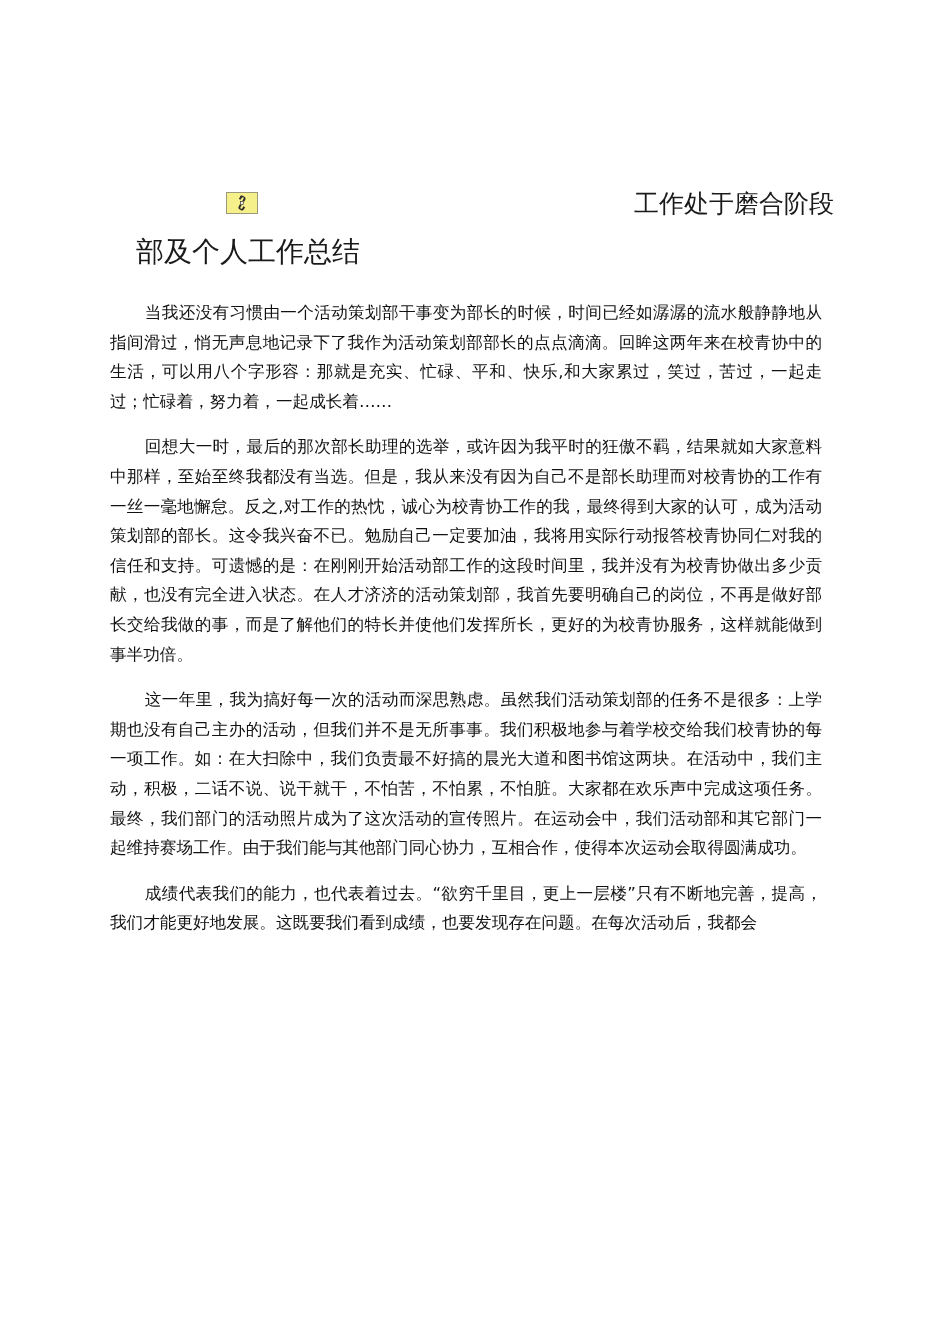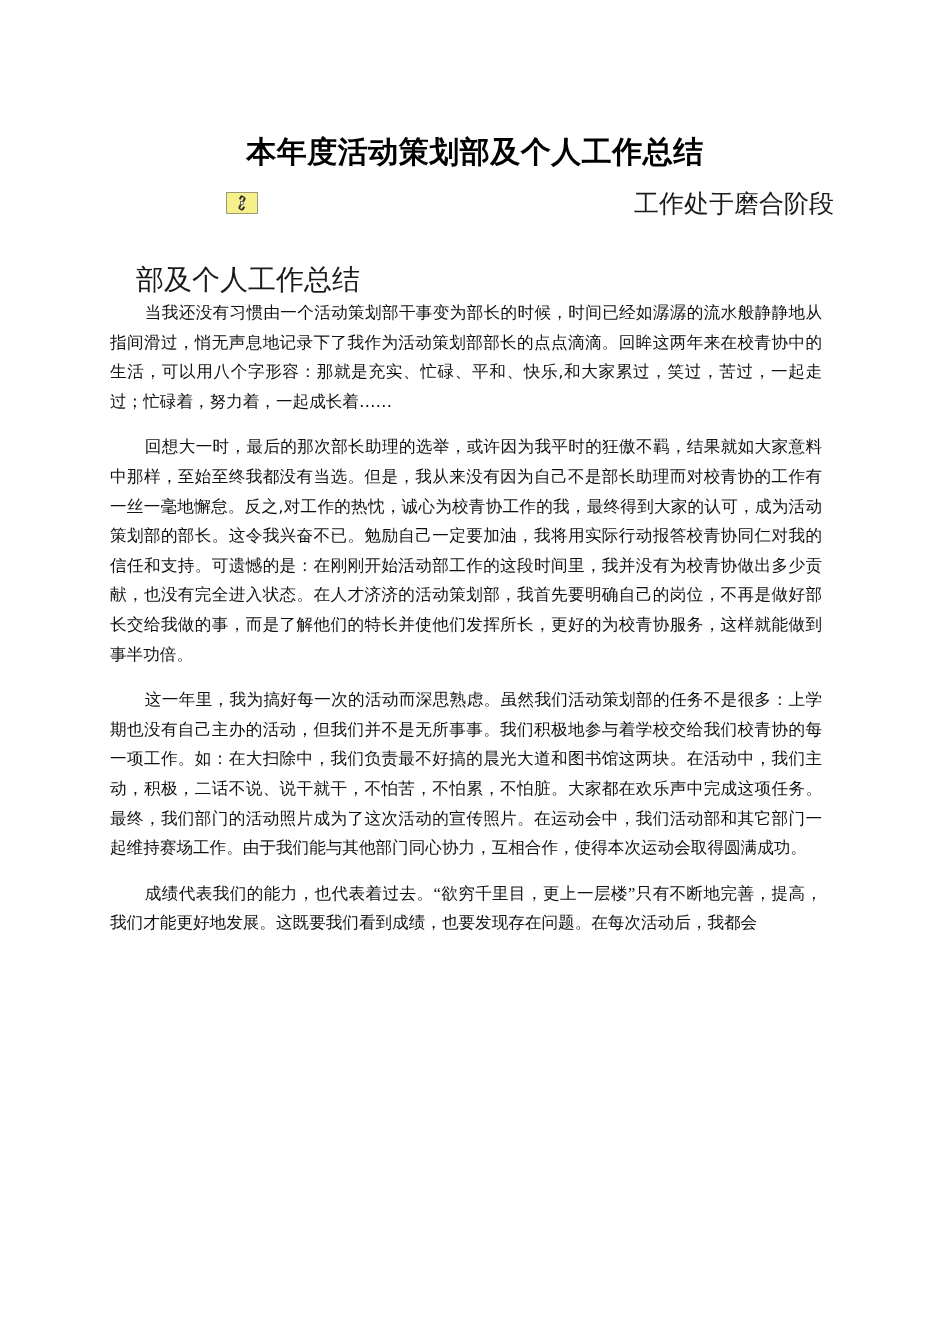--- a/index.html
+++ b/index.html
@@ -69,22 +69,22 @@
     top: 0;
     font-family: "DejaVu Serif", "Liberation Serif", serif;
     font-size: 25px;
     line-height: 36px;
     color: #1a1a1a;
     white-space: nowrap;
   }
   .running-head-cont {
     position: absolute;
     left: 136px;
-    top: 260px;
-    font-family: Liberation Serif, serif;
+    top: 234px;
+    font-family: Liberation Mono, monospace;
     font-size: 28px;
     line-height: 40px;
     color: #1a1a1a;
     white-space: nowrap;
   }
 
   
   .body-block {
     position: absolute;
     left: 110px;
@@ -95,28 +95,27 @@
     font-family: "DejaVu Sans", "Liberation Sans", sans-serif;
     font-size: 16.6px;
     line-height: 29.6px;
     color: #111111;
     text-align: justify;
     text-justify: inter-character;
     text-indent: 2.1em;
     margin: 0 0 16px 0;
     word-break: break-all;
   }
-  .para:last-child { margin-bottom: 0; font-family: Liberation Serif, serif; }
+  .para:last-child { margin-bottom: 0; }
 </style>
 </head>
 <body>
 
 <div class="page">
 
-  <h1 class="doc-title">本年度活动策划部及个人工作总结</h1>
 
   <div class="header-row">
     <span class="broken-image">
       <svg class="glyph" viewBox="0 0 24 24" xmlns="http://www.w3.org/2000/svg" aria-hidden="true">
         <path d="M14.5 3.2 c2.0 0.6 2.8 2.6 1.9 4.3 l-1.6 2.8 -2.3 -1.3 1.6 -2.8 c0.4 -0.7 0.1 -1.5 -0.6 -1.8 -0.7 -0.3 -1.5 0 -1.9 0.7 l-1.5 2.7 -2.3 -1.3 1.6 -2.8 C9.4 2.0 12.4 1.4 14.5 3.2 Z" fill="#2b2b2b"></path>
         <path d="M9.5 20.8 c-2.0 -0.6 -2.8 -2.6 -1.9 -4.3 l1.6 -2.8 2.3 1.3 -1.6 2.8 c-0.4 0.7 -0.1 1.5 0.6 1.8 0.7 0.3 1.5 0 1.9 -0.7 l1.5 -2.7 2.3 1.3 -1.6 2.8 c-1.1 1.8 -4.1 2.4 -5.1 0.5 Z" fill="#2b2b2b"></path>
         <rect x="10.0" y="10.1" width="3.6" height="3.6" fill="#ffffff" stroke="#2b2b2b" stroke-width="0.9"></rect>
       </svg>
     </span>
     <span class="running-head">工作处于磨合阶段</span>

